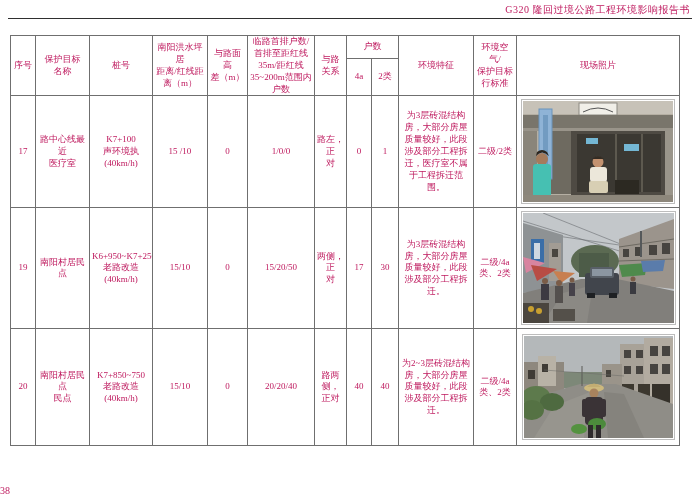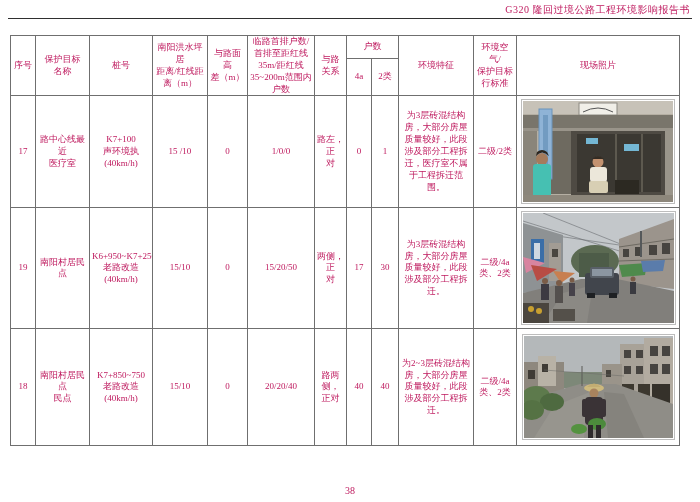--- a/index.html
+++ b/index.html
@@ -31,21 +31,21 @@
   .dense { font-size:8.5px; line-height:1.3; }
   .env-cell { text-align:justify; padding:0 3px; }
   .photo-cell { padding:0; }
   .photo-frame {
     margin:3px auto; padding:1px; background:#fff;
     border:1px solid #bdbdbd; line-height:0;
   }
   .photo-frame svg { display:block; }
   .page-footer {
     position:absolute; bottom:6px; left:0; width:100%;
-    text-align:center; font-size:10px;
+    font-size:10px;
   }
 </style>
 </head>
 <body>
 
 <div class="page">
 
   <div class="doc-header">G320 隆回过境公路工程环境影响报告书</div>
   <div class="header-rule"></div>
 
@@ -208,21 +208,21 @@
             <rect x="0" y="90" width="26" height="20" fill="#4a453e"></rect>
             <circle cx="8" cy="96" r="3" fill="#c8a030"></circle>
             <circle cx="16" cy="98" r="3" fill="#c8a030"></circle>
             <rect x="30" y="96" width="22" height="12" fill="#54504a"></rect>
           </svg>
         </div>
       </td>
     </tr>
 
     <tr style="height:117px">
-      <td>18</td>
+      <td>20</td>
       <td class="pre">南阳村居民点
 民点</td>
       <td class="pre dense">K7+850~750
 老路改造
 (40km/h)</td>
       <td>15/10</td>
       <td>0</td>
       <td>20/20/40</td>
       <td class="pre dense">路两侧，
 正对</td>

